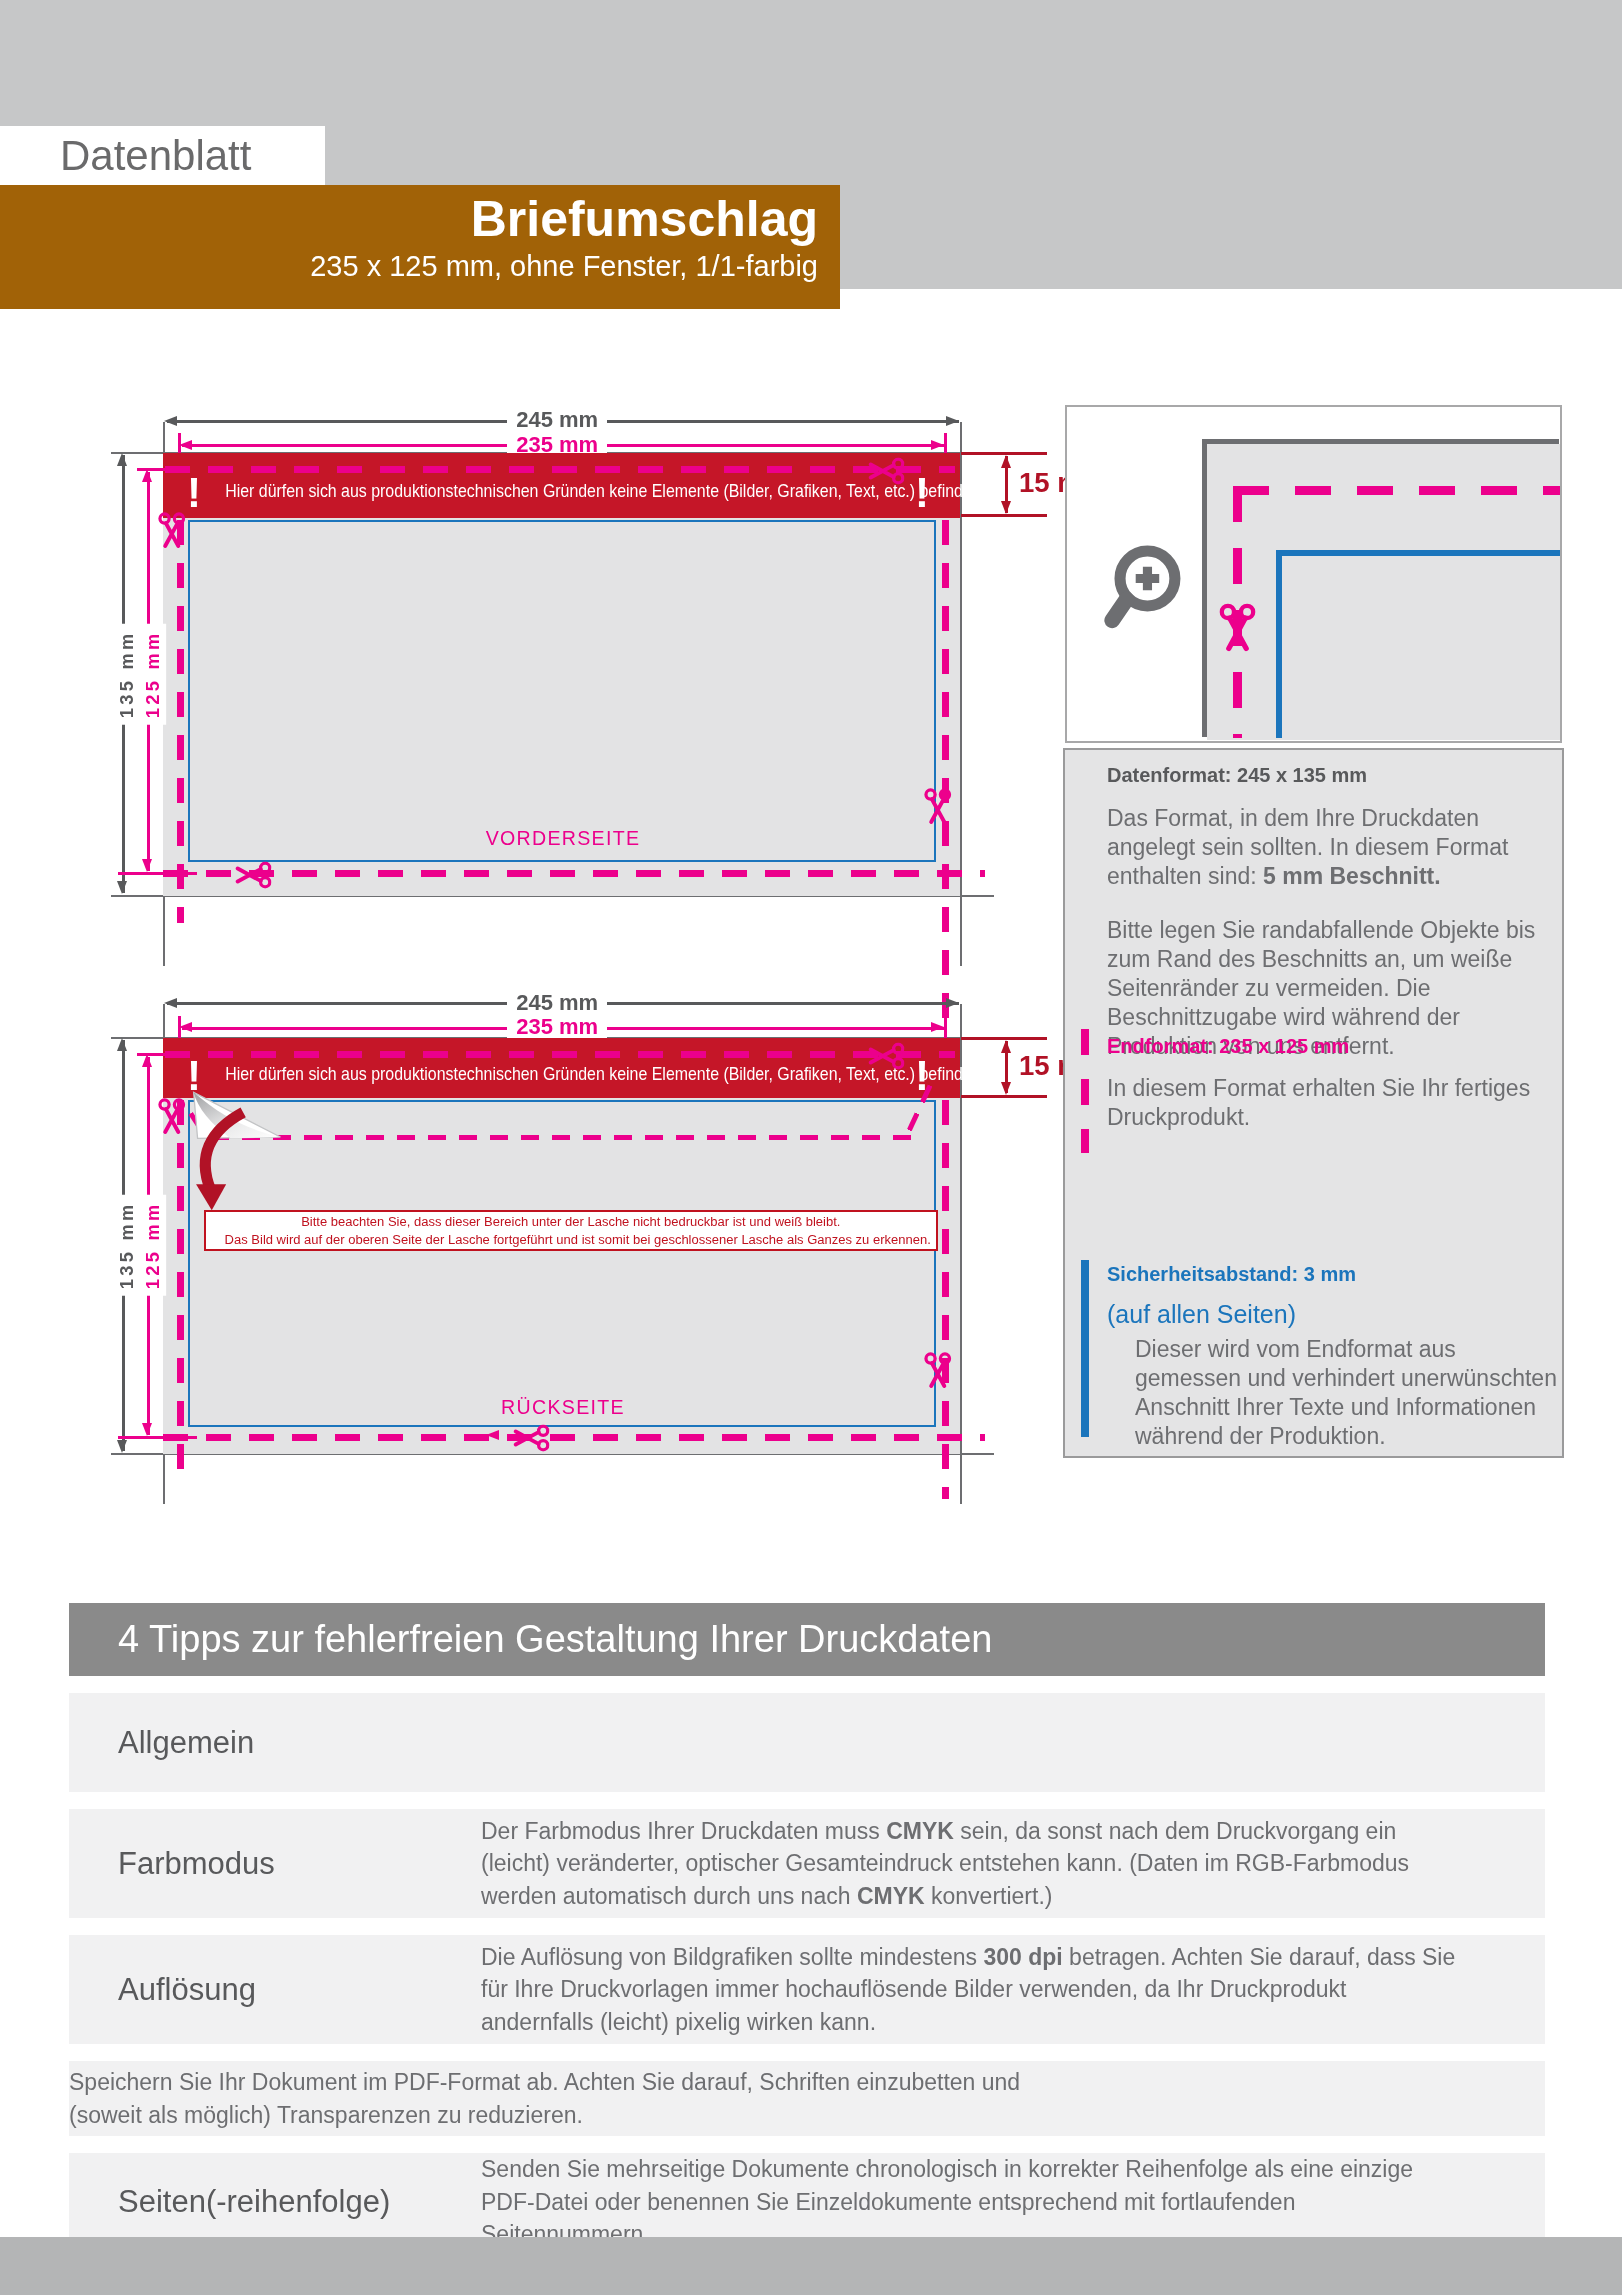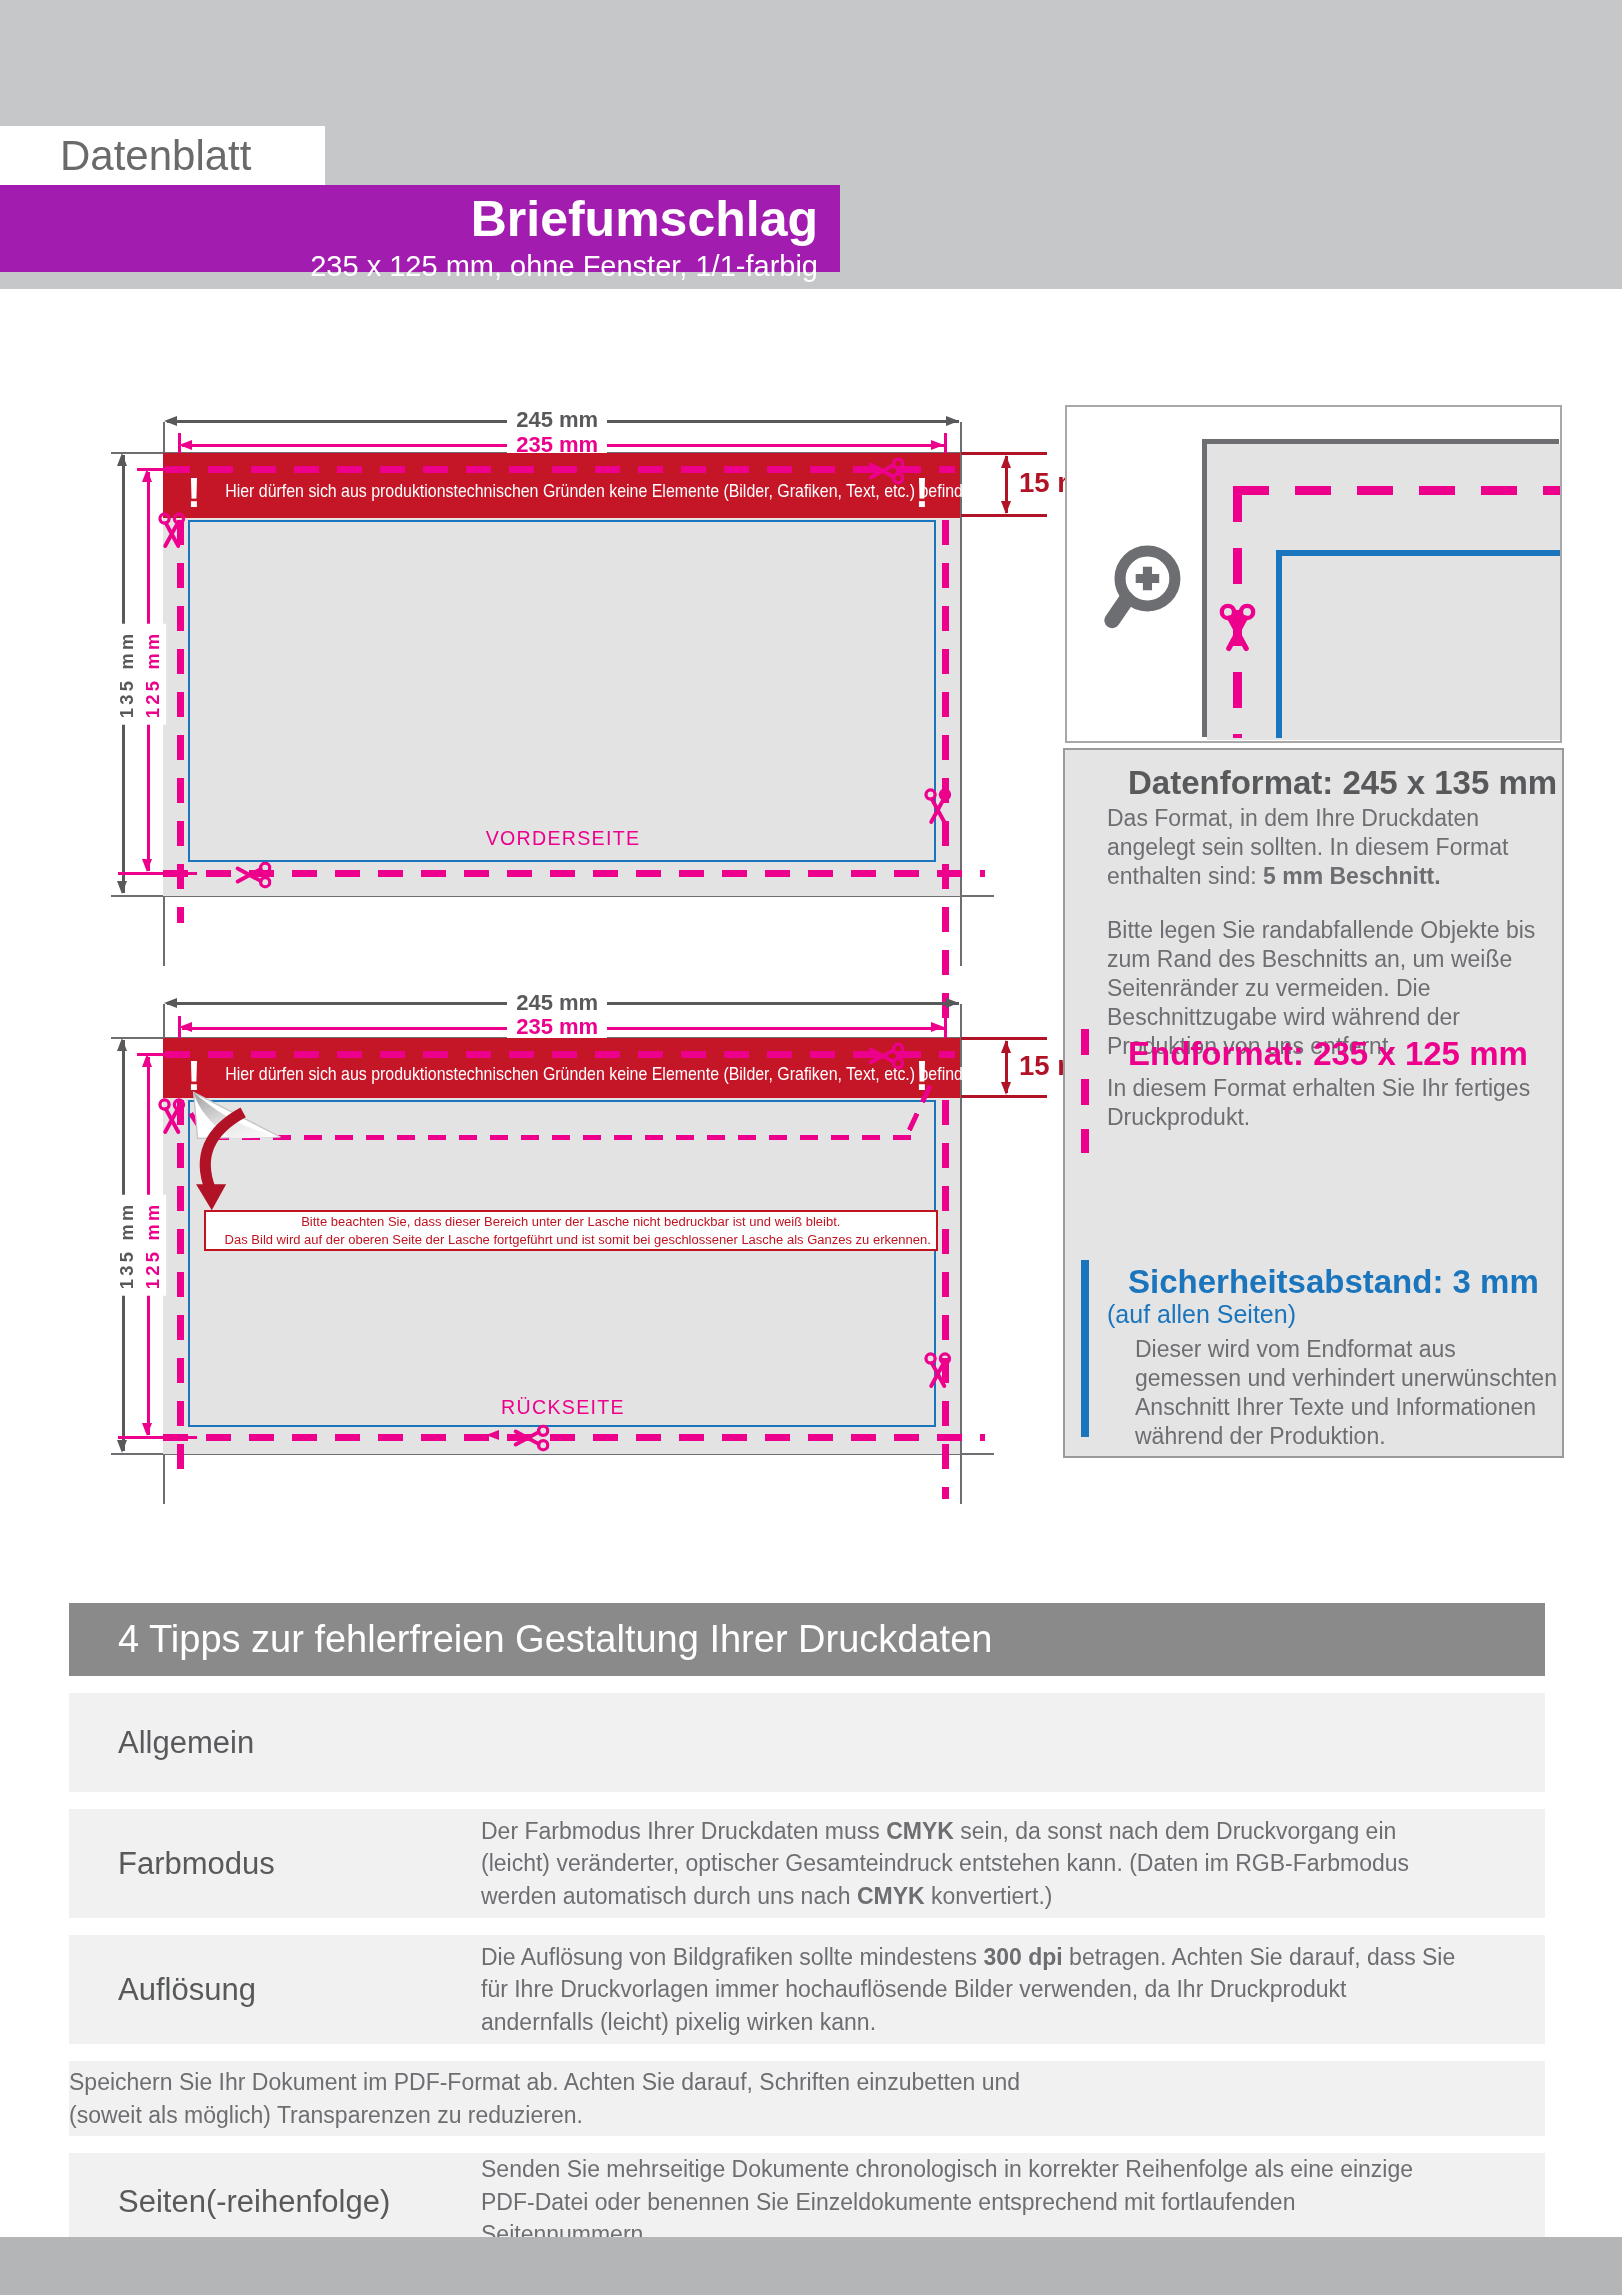--- a/index.html
+++ b/index.html
@@ -30,21 +30,21 @@
   .dimlab.pk{color:var(--pk);}
   .rot{transform:rotate(-90deg);transform-origin:50% 50%;letter-spacing:3.3px;font-size:18.3px;padding:1.3px 6.5px;}
   .cx{display:inline-block;transform:scaleX(.9);transform-origin:50% 50%;white-space:nowrap;}
   .bandtxt{position:absolute;color:#fff;font-size:17.7px;text-align:center;}
   .bang{position:absolute;color:#fff;font-size:42px;font-weight:bold;line-height:1;}
   .seclab{position:absolute;color:var(--pk);font-size:19.6px;letter-spacing:1.3px;}
   .sc{position:absolute;width:27.5px;height:38px;color:var(--pk);}
   .sc svg{width:100%;height:100%;display:block;}
   .sc-left{transform:rotate(90deg);}
   h1,h2,h3,p{margin:0;}
-  .panel-h{position:absolute;font-size:33px;font-weight:bold;color:var(--tdark);white-space:nowrap;margin-left:21px;}
+  .panel-h{position:absolute;font-size:20px;font-weight:bold;color:var(--tdark);white-space:nowrap;}
   .panel-p{position:absolute;font-size:23px;line-height:29px;color:var(--tbody);}
   .tips{position:absolute;left:69px;top:1603px;width:1476px;}
   .tips-head{height:73px;background:#8A8A8A;color:#fff;font-size:38px;display:flex;align-items:center;padding-left:49px;box-sizing:border-box;}
   .tip-row{display:flex;align-items:center;background:#F1F1F2;margin-top:17px;}
   .tip-row:nth-of-type(1){min-height:99px;}
   .tip-row:nth-of-type(2){min-height:109px;}
   .tip-row:nth-of-type(3){min-height:109px;}
   .tip-row:nth-of-type(4){min-height:75px;}
   .tip-row:nth-of-type(5){min-height:75px;}
   .tip-label{width:412px;padding-left:49px;box-sizing:border-box;font-size:31px;color:var(--tdark);flex:0 0 auto;}
@@ -66,21 +66,21 @@
     </symbol>
   </defs>
 </svg>
 
 <div id="page" style="--pk: #EC008C; --band: #C51628; --dred: #B11226; --blu: #1B75BC; --tdark: #58595B; --tbody: #6D6E71;">
 
   <div class="abs" style="left:0;top:0;width:1623px;height:289px;background:#C6C7C8;"></div>
   <div class="abs" style="left:0;top:126px;width:325px;height:60px;background:#fff;display:flex;align-items:center;">
     <span style="font-size:42px;color:#6A6A6B;padding-left:60px;">Datenblatt</span>
   </div>
-  <div class="abs" style="left:0;top:185px;width:840px;height:87px;background:#a21caf;">
+  <div class="abs" style="left:0;top:185px;width:840px;height:124px;background:#a16207;">
     <div style="position:absolute;right:22px;top:5.2px;color:#fff;font-size:50px;font-weight:600;">Briefumschlag</div>
     <div style="position:absolute;right:22px;top:65px;color:#fff;font-size:29px;">235 x 125 mm, ohne Fenster, 1/1-farbig</div>
   </div>
 
   <div>
 
     <div class="ln ln-gray" style="left:163px;top:422px;width:2px;height:544px;"></div>
     <div class="ln ln-gray" style="left:960px;top:422px;width:2px;height:544px;"></div>
     <div class="ln ln-gray" style="left:111px;top:452px;width:883px;height:2px;"></div>
     <div class="ln ln-gray" style="left:111px;top:895px;width:883px;height:2px;"></div>

